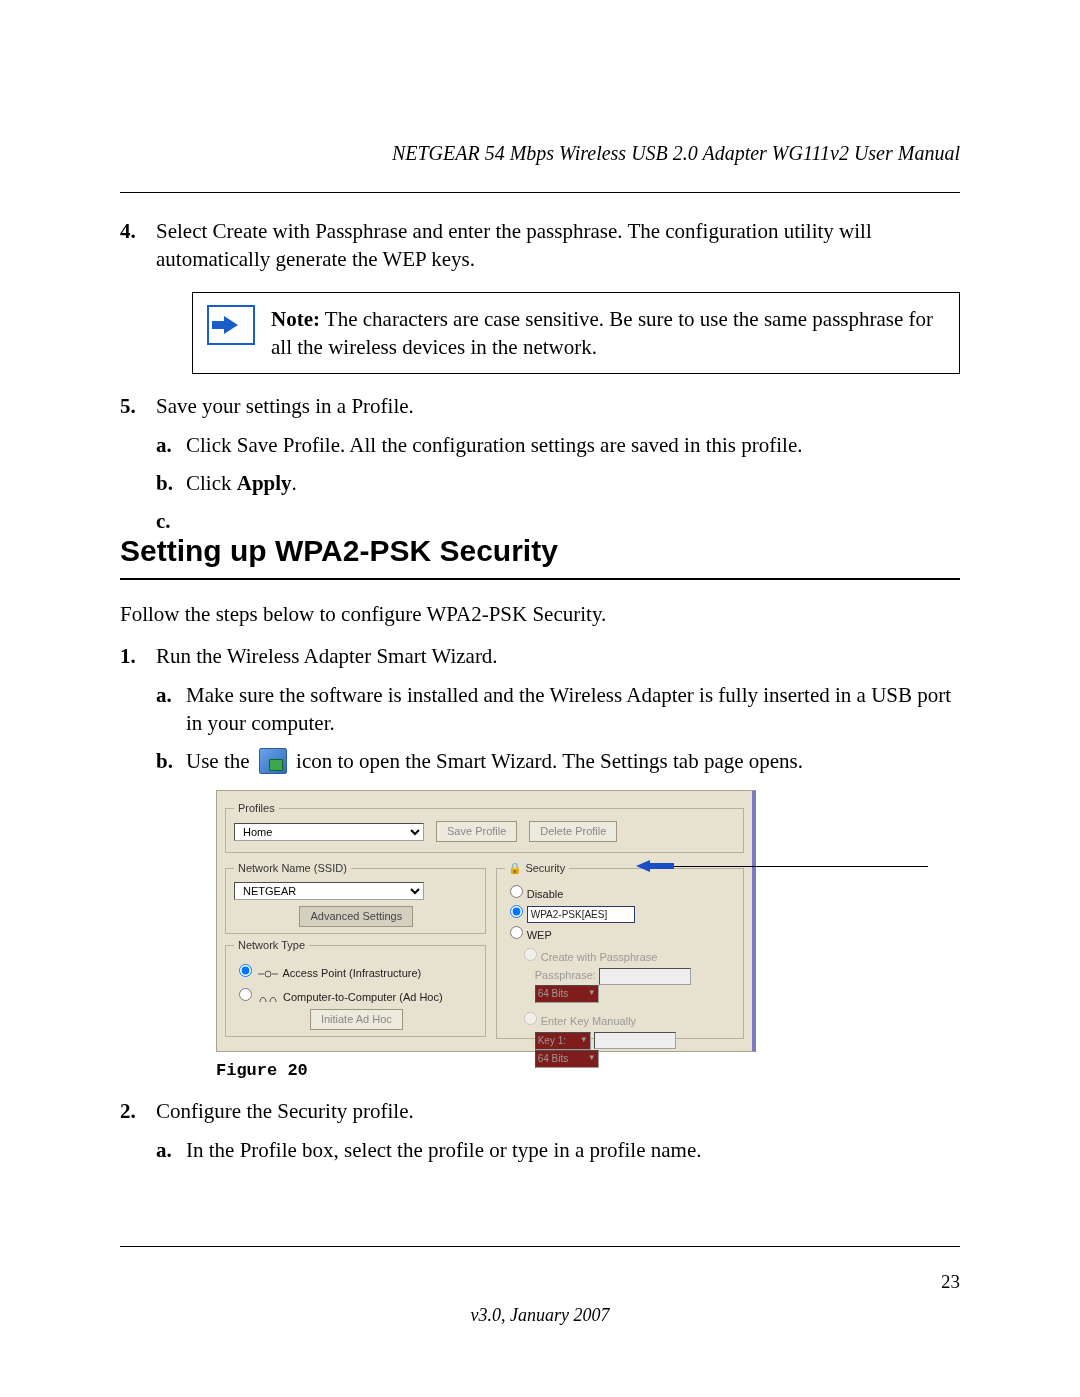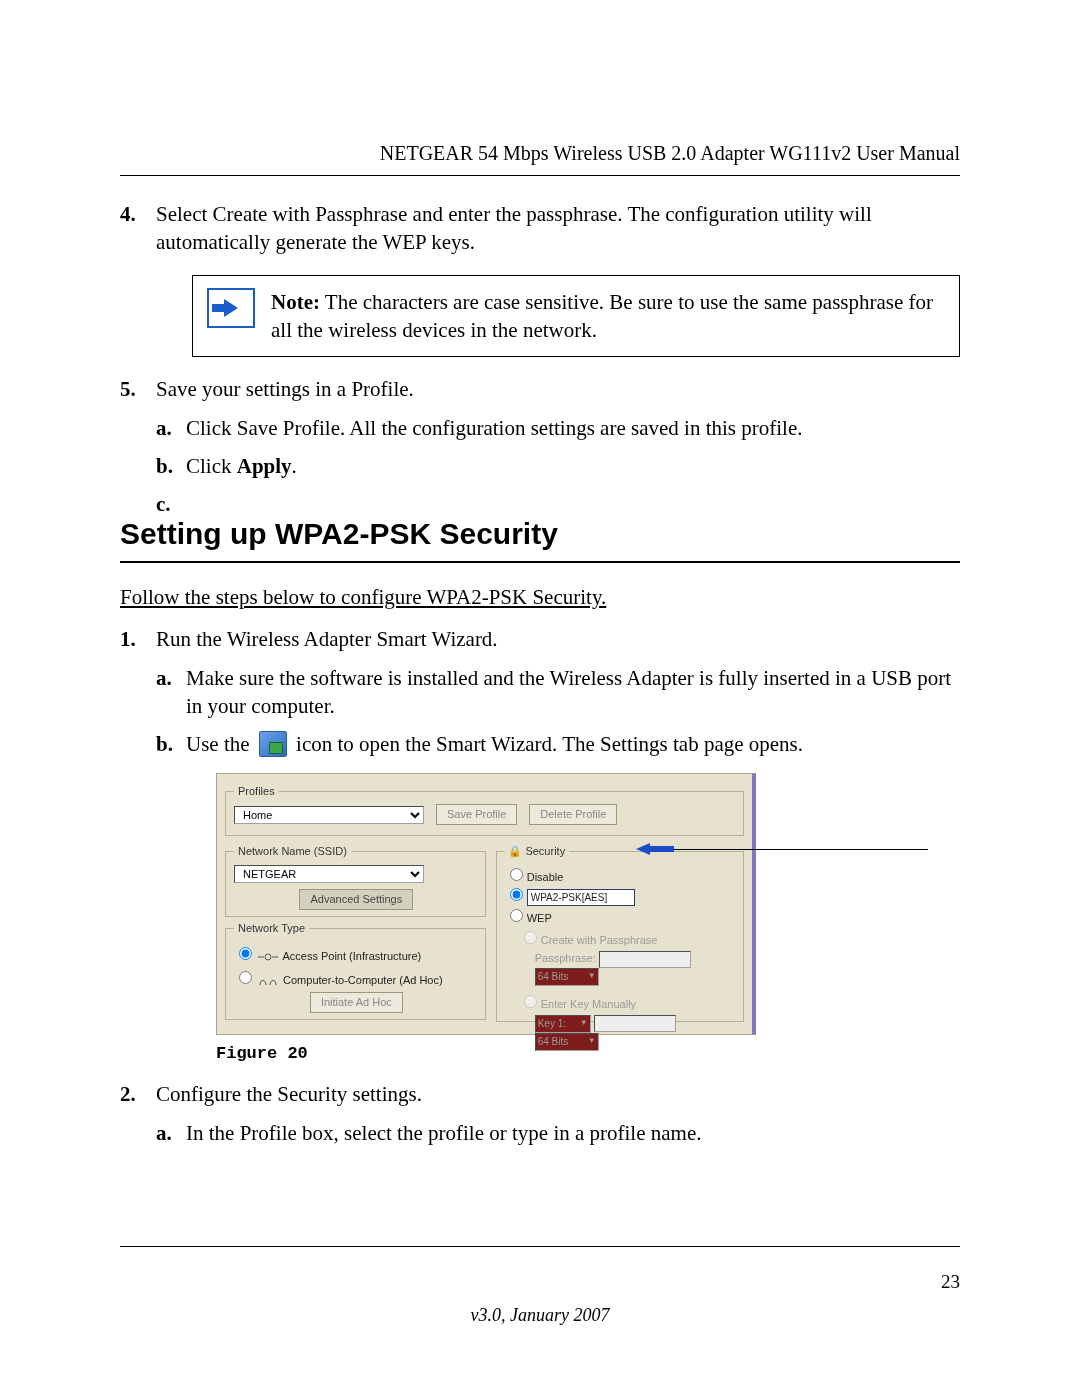--- a/index.html
+++ b/index.html
@@ -13,22 +13,23 @@
     width: 1080px;
     height: 1397px;
     position: relative;
     box-sizing: border-box;
     padding: 140px 120px 0 120px;
     font-size: 21px;
     line-height: 1.35;
   }
   .running-head {
     text-align: right;
+    font-style: italic;
     font-size: 20px;
-    margin-bottom: 8px;
+    margin-bottom: 25px;
   }
   hr.rule {
     border: none;
     border-top: 1.5px solid #000;
     margin: 0 0 24px 0;
   }
   hr.thin {
     border: none;
     border-top: 1px solid #000;
     margin: 10px 0 0 0;
@@ -257,21 +258,21 @@
         <li>
           <span class="marker bold">c.</span>
         </li>
       </ol>
     </li>
   </ol>
 
   <h2 class="section-title">Setting up WPA2-PSK Security</h2>
   <hr class="section">
 
-  <div style="margin-bottom:14px;text-decoration:underline;">Follow the steps below to configure WPA2-PSK Security.</div>
+  <div style="margin-bottom:14px;">Follow the steps below to configure WPA2-PSK Security.</div>
 
   <ol class="ol-num">
     <li>
       <span class="marker">1.</span>
       <span>Run the Wireless Adapter Smart Wizard.</span>
       <ol class="ol-alpha">
         <li>
           <span class="marker bold">a.</span>
           <span>Make sure the software is installed and the Wireless Adapter is fully inserted in a USB port in your computer.</span>
         </li>
@@ -370,21 +371,21 @@
             <div class="callout-line"></div>
             <div class="callout-arrow"></div>
           </div>
           <div class="fig-caption">Figure 20</div>
         </li>
       </ol>
     </li>
 
     <li>
       <span class="marker">2.</span>
-      <span>Configure the Security settings.</span>
+      <span>Configure the Security profile.</span>
       <ol class="ol-alpha">
         <li>
           <span class="marker bold">a.</span>
           <span>In the Profile box, select the profile or type in a profile name.</span>
         </li>
       </ol>
     </li>
   </ol>
 
   <div class="footer">

